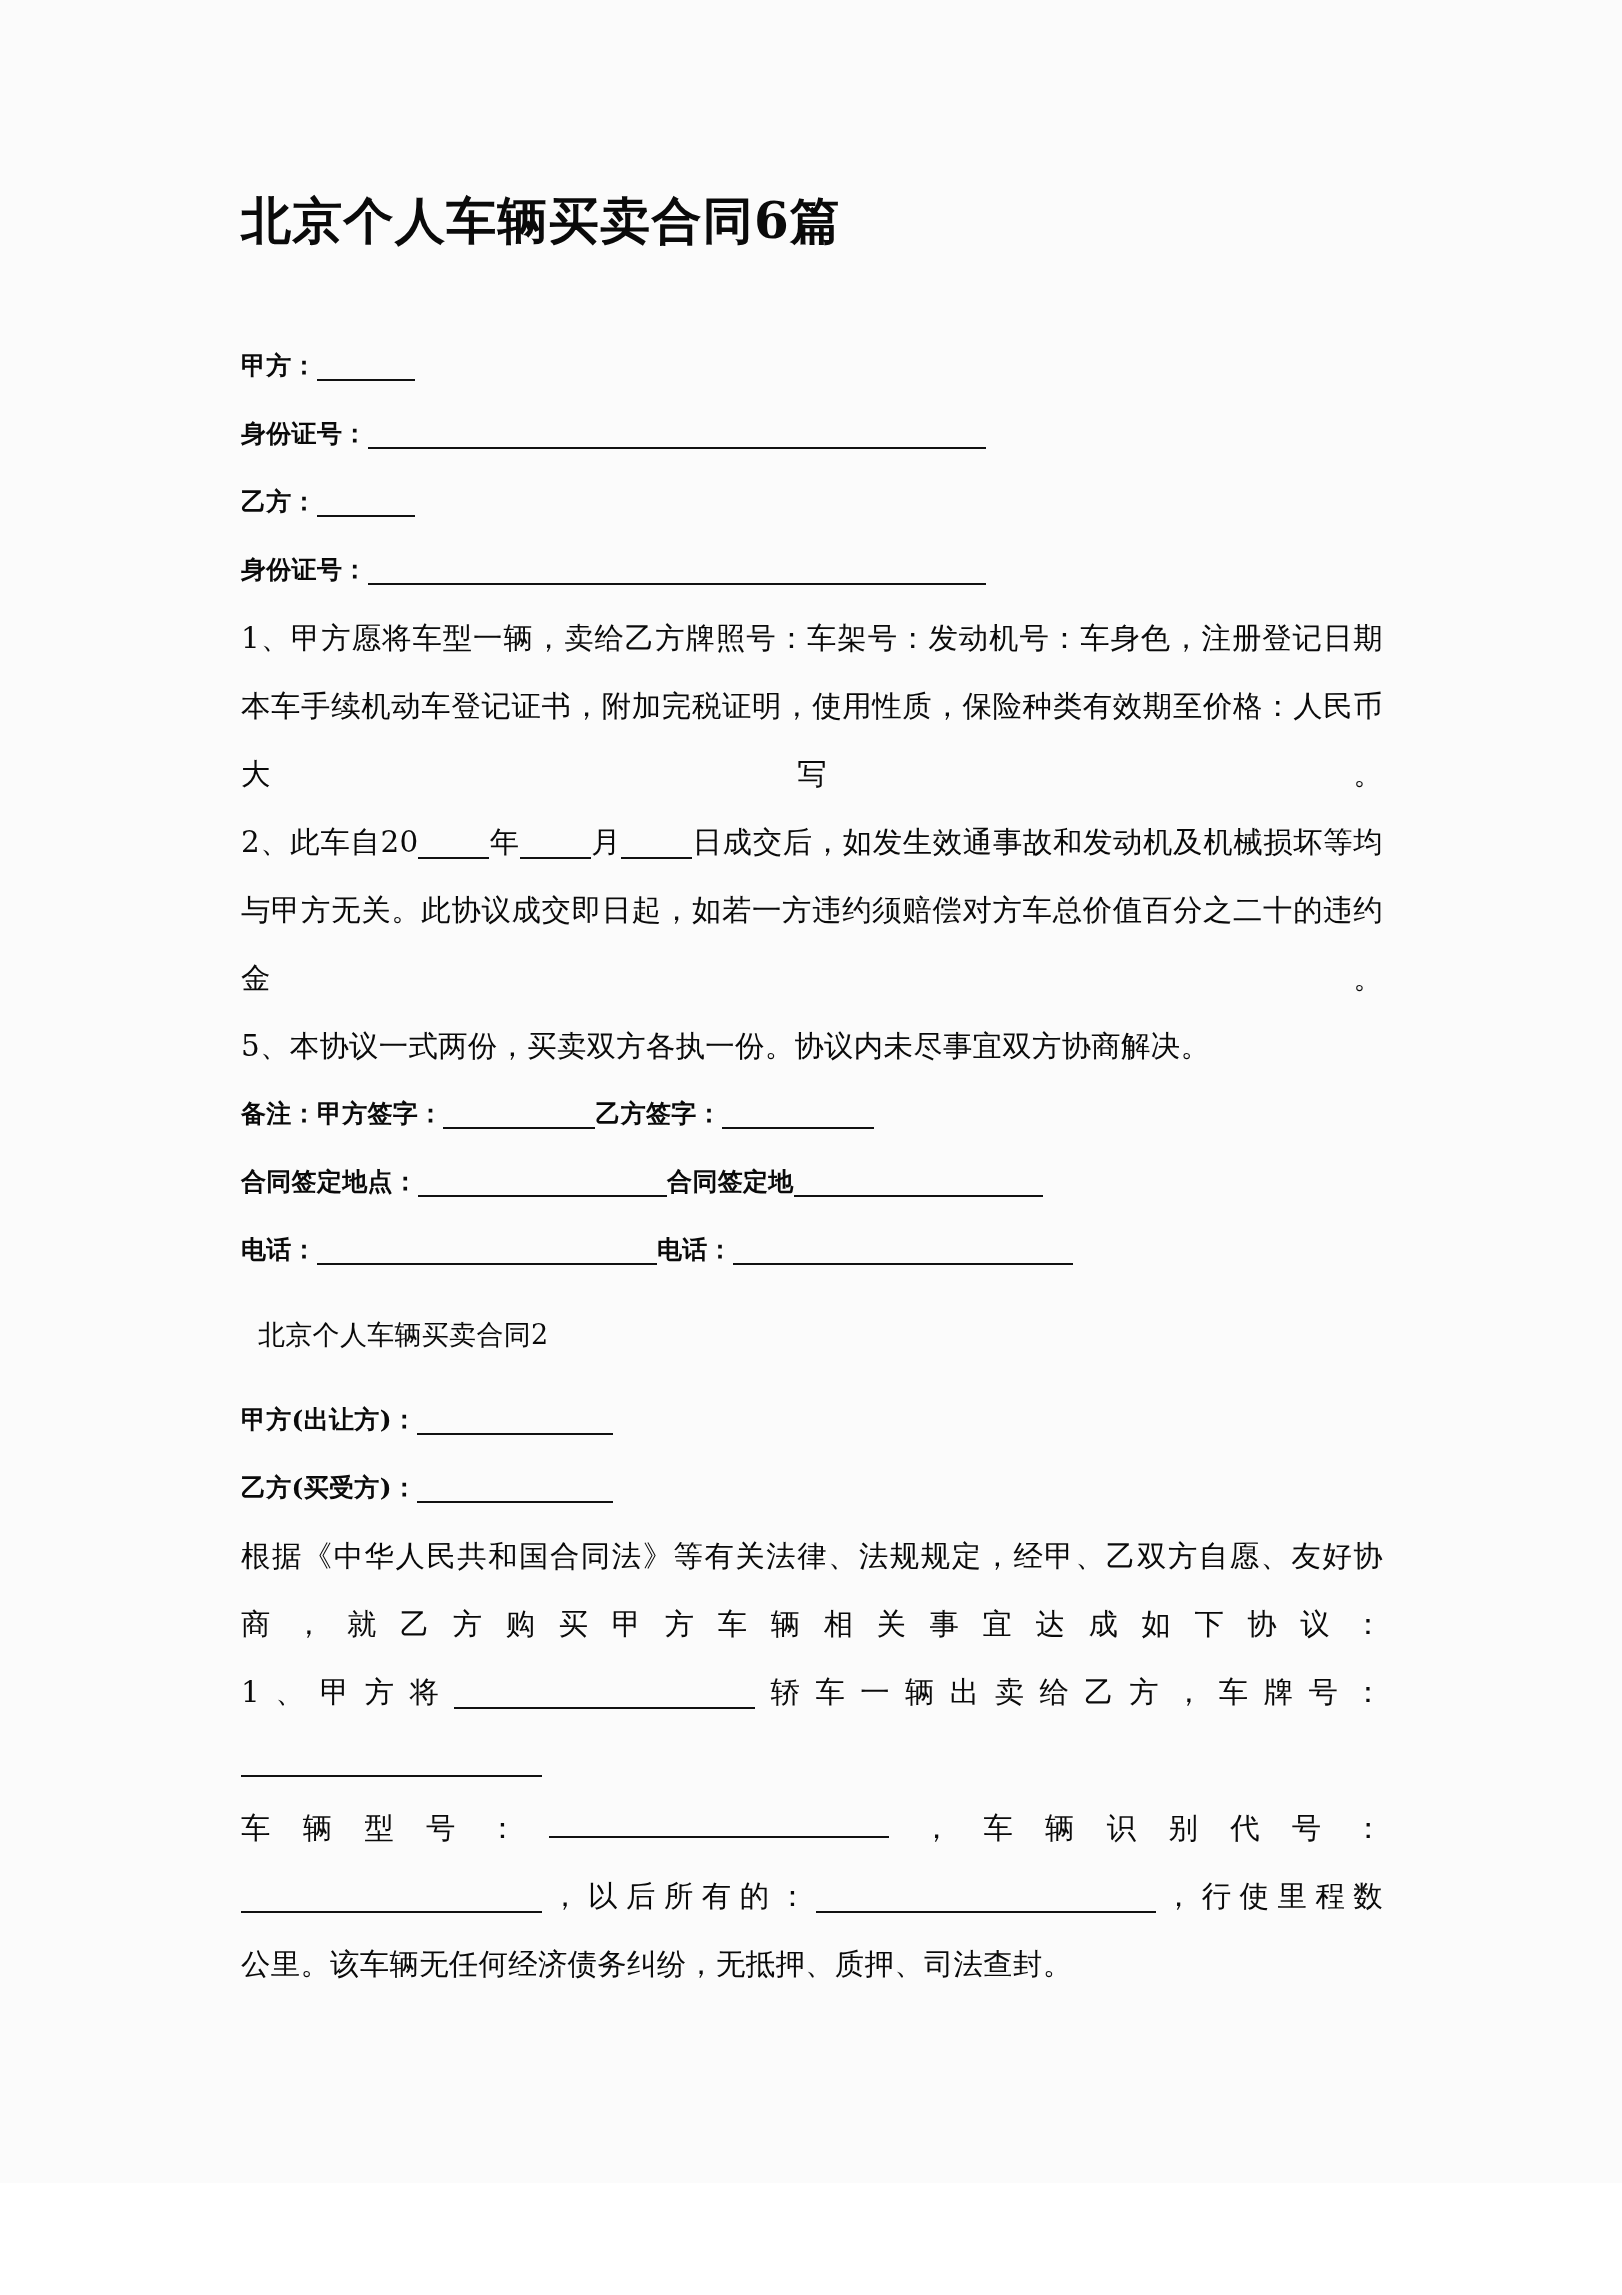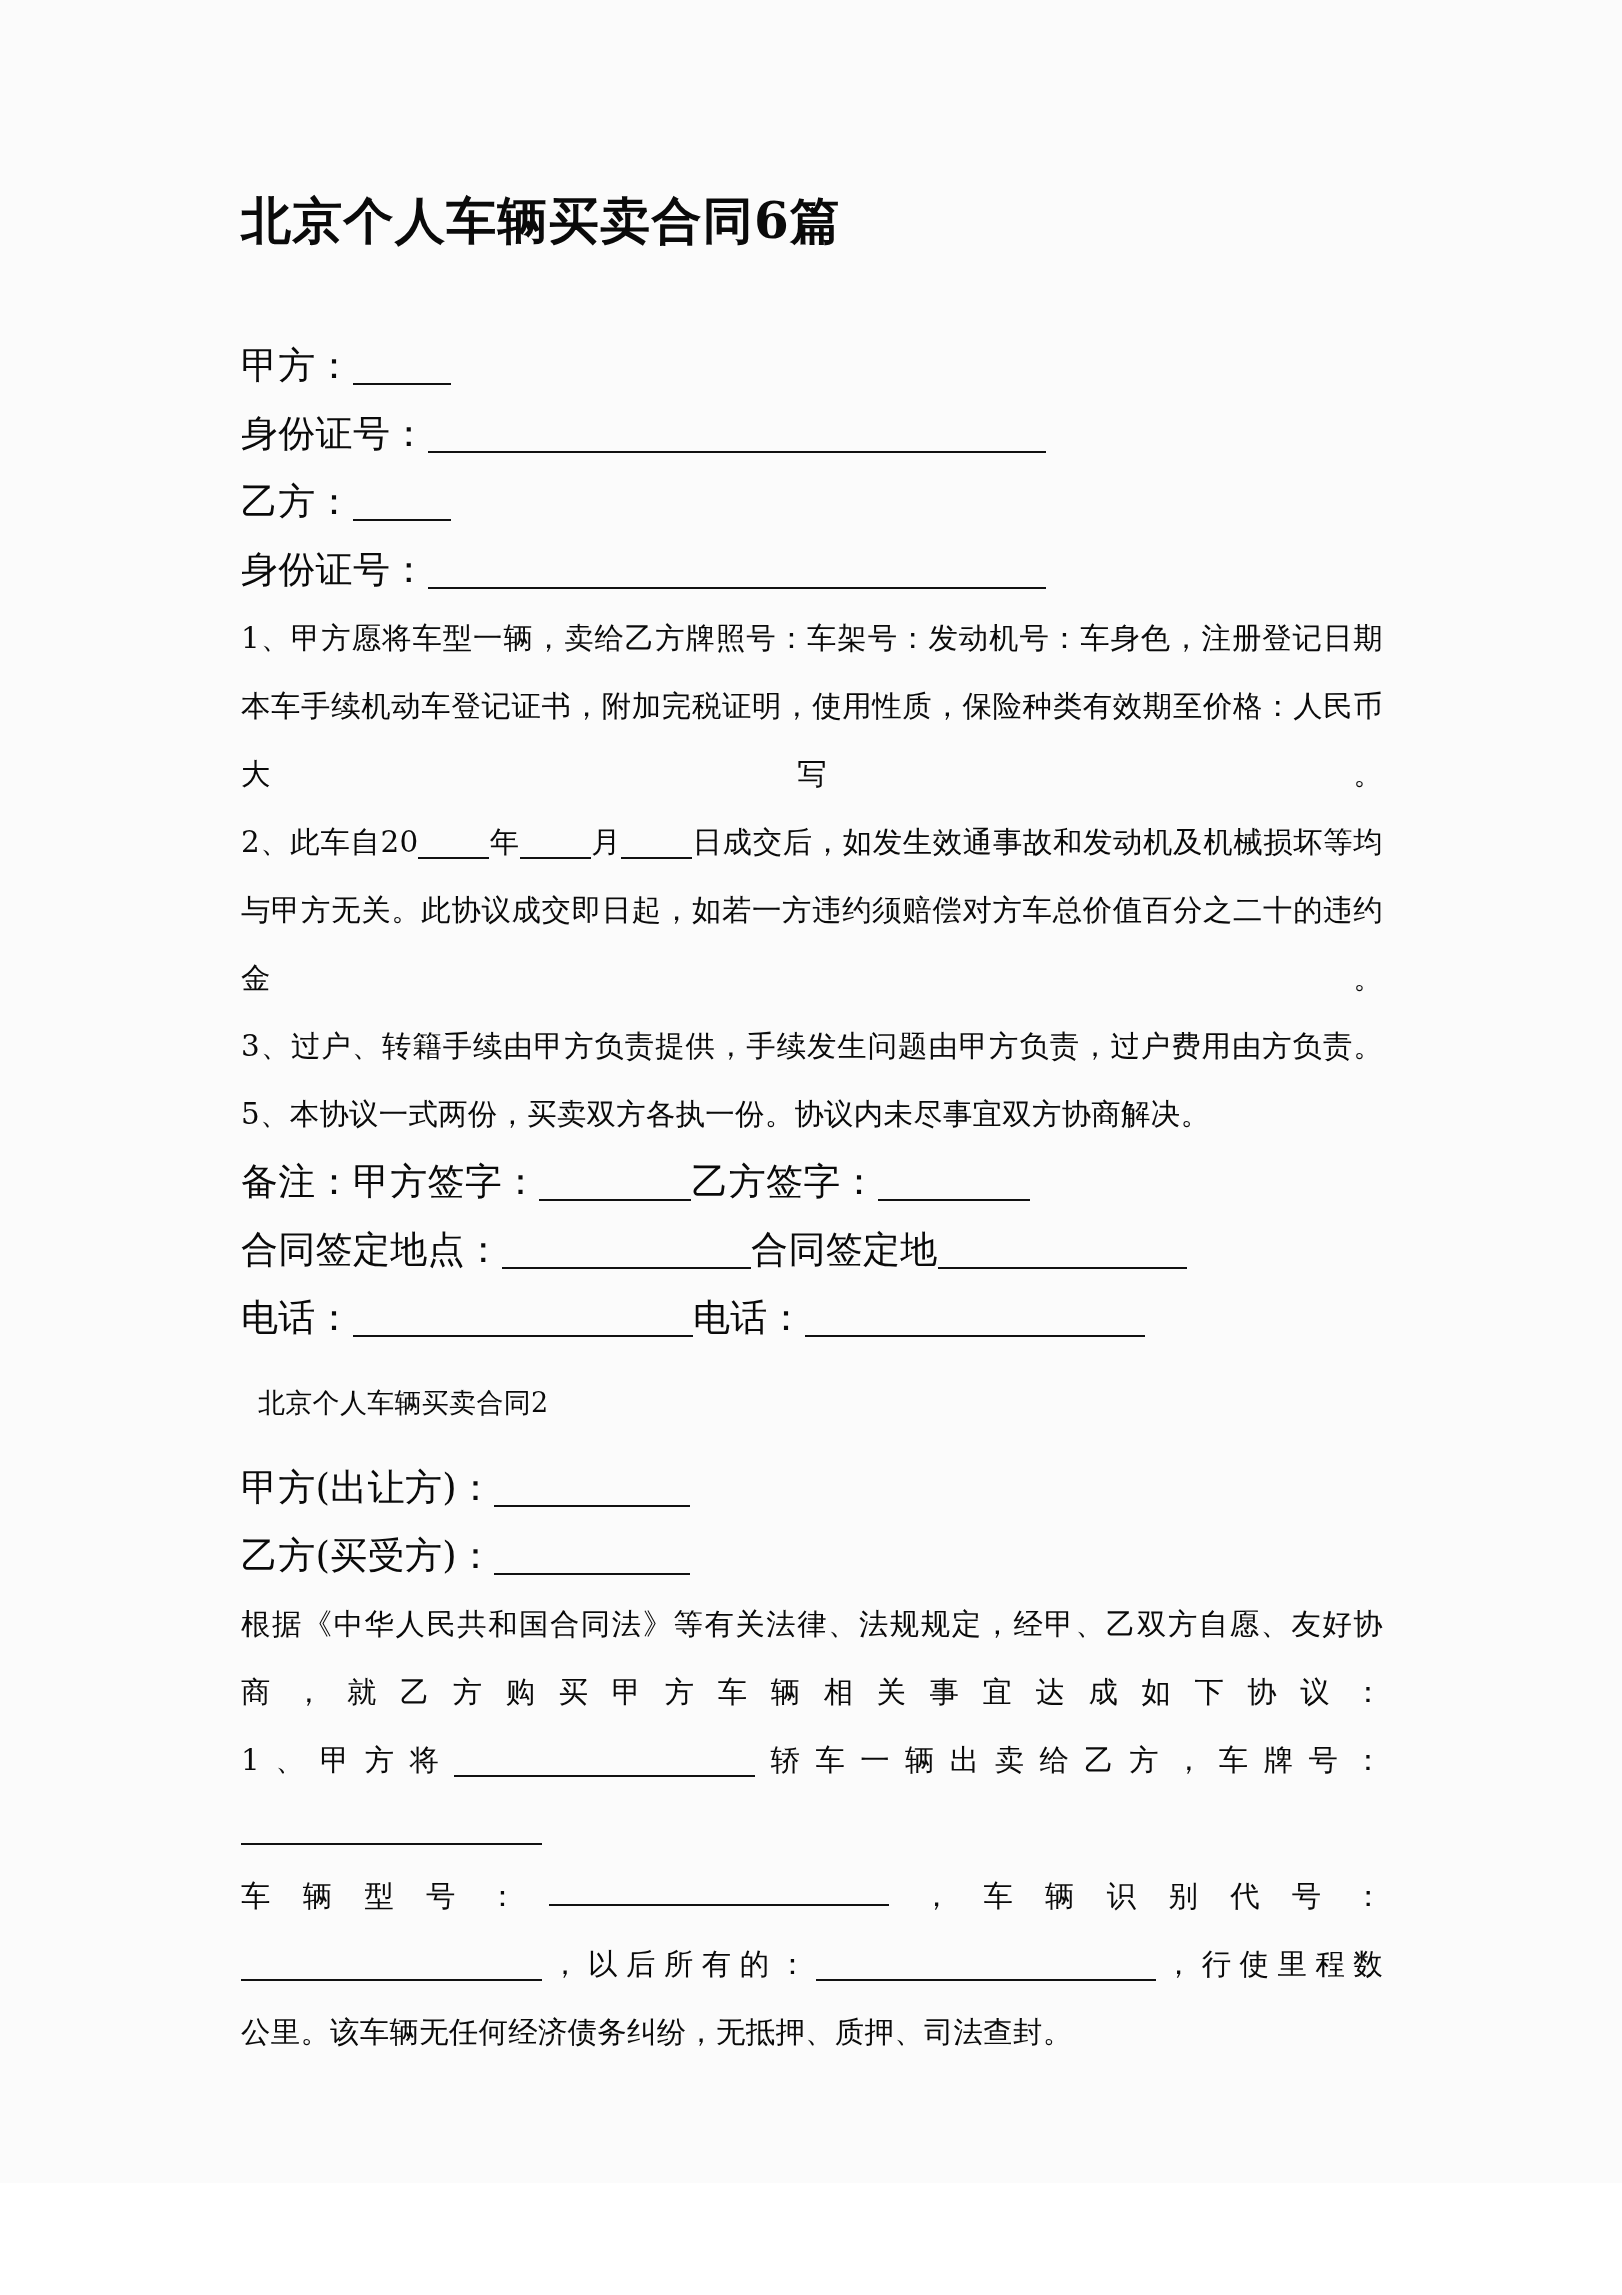--- a/index.html
+++ b/index.html
@@ -32,25 +32,26 @@
     letter-spacing: 1.3px;
     margin: 0;
     padding-top: 196px;
     padding-bottom: 0;
     text-align: left;
     white-space: nowrap;
   }
 
   
   .line {
-    font-size: 37px;
+    font-size: 25px;
     line-height: 68px;
     letter-spacing: 0.3px;
     margin: 0;
     white-space: nowrap;
+    font-weight: bold;
   }
   .para {
     font-size: 29.4px;
     line-height: 68px;
     letter-spacing: 0.3px;
     margin: 0;
     text-align: justify;
     text-align-last: left;
     text-justify: inter-character;
   }
@@ -114,21 +115,20 @@
     <p class="line"><span>身份证号：</span><span class="blank b-id"></span></p>
 
     <p class="line"><span>乙方：</span><span class="blank b-s"></span></p>
 
     <p class="line"><span>身份证号：</span><span class="blank b-id"></span></p>
 
     <p class="para para-just-all">1、甲方愿将车型一辆，卖给乙方牌照号：车架号：发动机号：车身色，注册登记日期本车手续机动车登记证书，附加完税证明，使用性质，保险种类有效期至价格：人民币大写。</p>
 
     <p class="para para-just-all"><span>2、此车自20</span><span class="blank b-xs"></span><span>年</span><span class="blank b-xs"></span><span>月</span><span class="blank b-xs"></span><span>日成交后，如发生效通事故和发动机及机械损坏等均与甲方无关。此协议成交即日起，如若一方违约须赔偿对方车总价值百分之二十的违约金。</span></p>
 
-    <p class="para para-just-all">3、过户、转籍手续由甲方负责提供，手续发生问题由甲方负责，过户费用由方负责。</p>
 
 
     <p class="para">5、本协议一式两份，买卖双方各执一份。协议内未尽事宜双方协商解决。</p>
 
     <p class="line"><span>备注：甲方签字：</span><span class="blank b-ml"></span><span>乙方签字：</span><span class="blank b-ml"></span></p>
 
     <p class="line"><span>合同签定地点：</span><span class="blank b-xl"></span><span>合同签定地</span><span class="blank b-xl"></span></p>
 
     <p class="line"><span>电话：</span><span class="blank b-tel"></span><span>电话：</span><span class="blank b-tel"></span></p>
 

